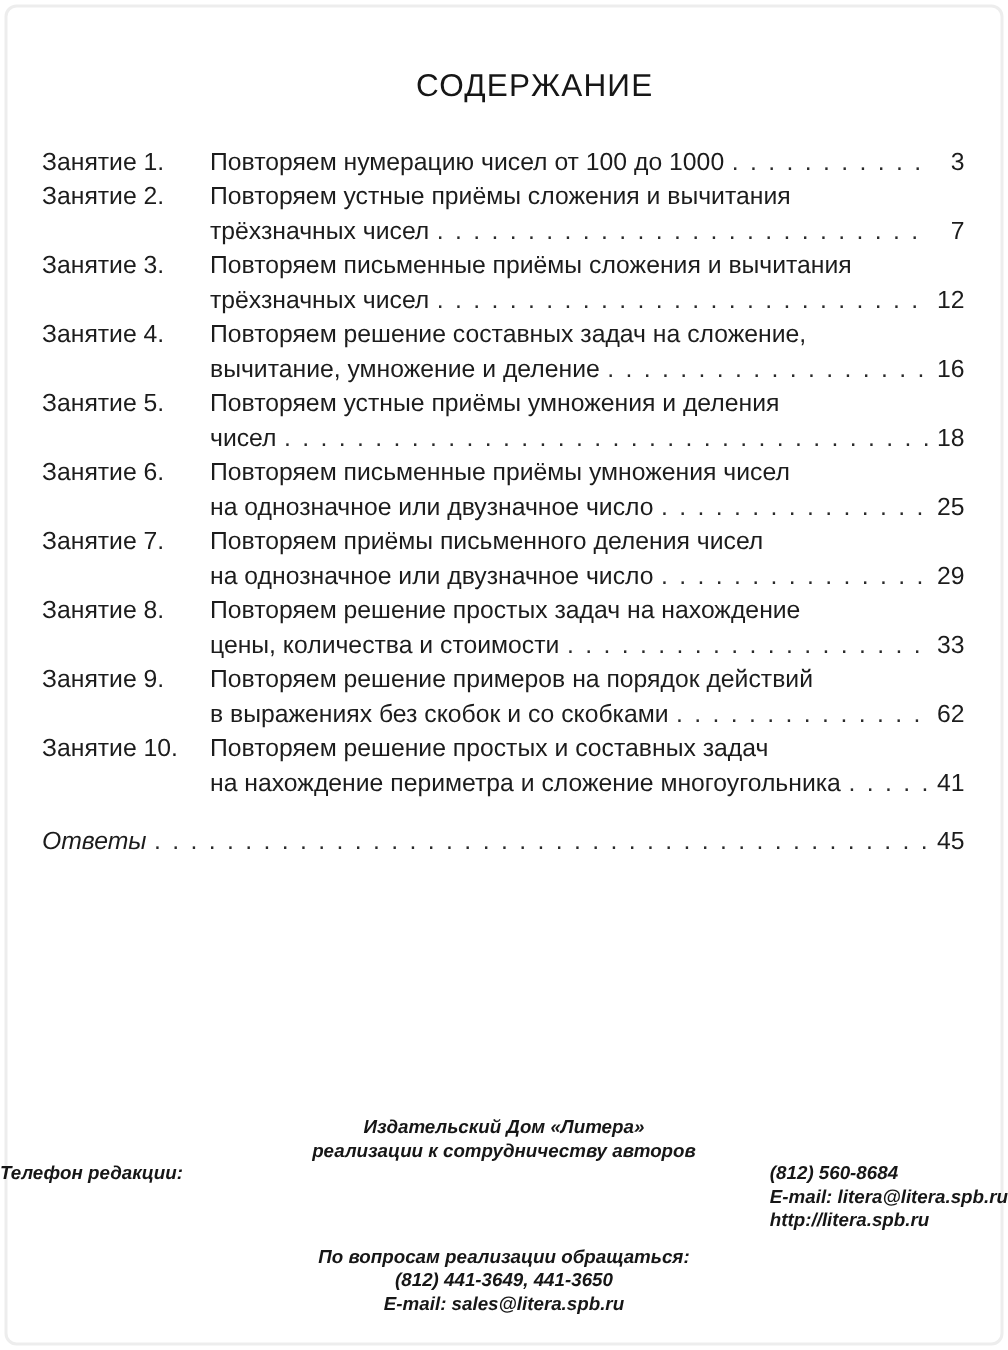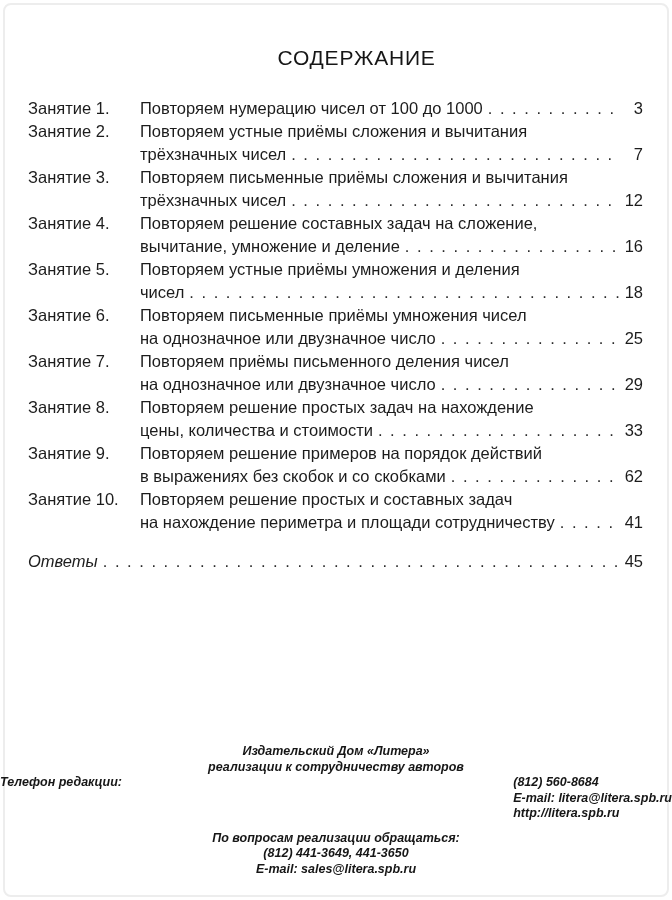--- a/index.html
+++ b/index.html
@@ -220,21 +220,21 @@
       </div>
     </div>
 
     <div class="toc-entry">
       <span class="toc-label">Занятие 10.</span>
       <div class="toc-body">
         <div class="toc-line">
           <span class="toc-text">Повторяем решение простых и составных задач</span>
         </div>
         <div class="toc-line">
-          <span class="toc-text">на нахождение периметра и площади сотрудничеству</span>
+          <span class="toc-text">на нахождение периметра и сложение многоугольника</span>
           <span class="toc-dots"></span>
           <span class="toc-page">41</span>
         </div>
       </div>
     </div>
 
     <div class="toc-entry answers-entry">
       <div class="toc-body">
         <div class="toc-line">
           <span class="toc-text">Ответы</span>

